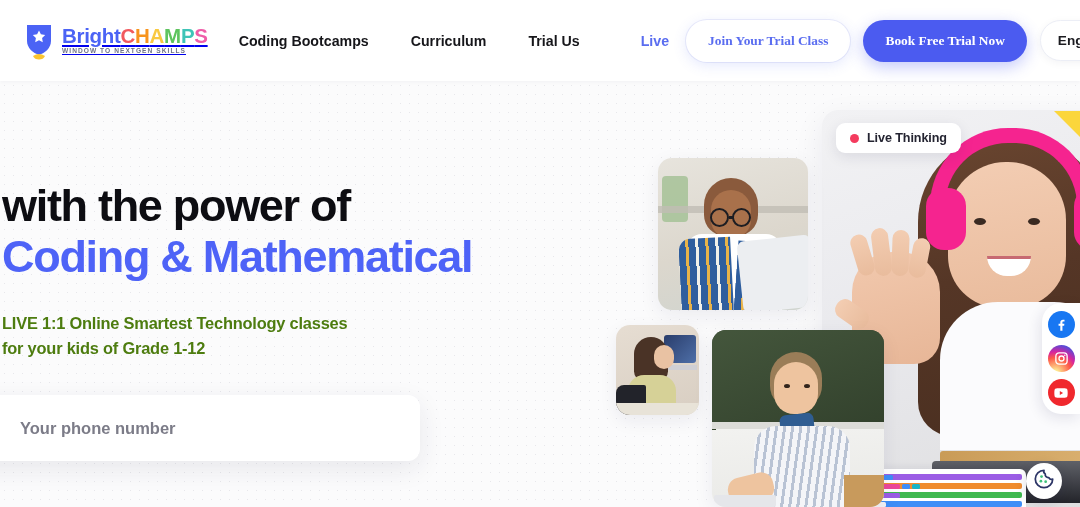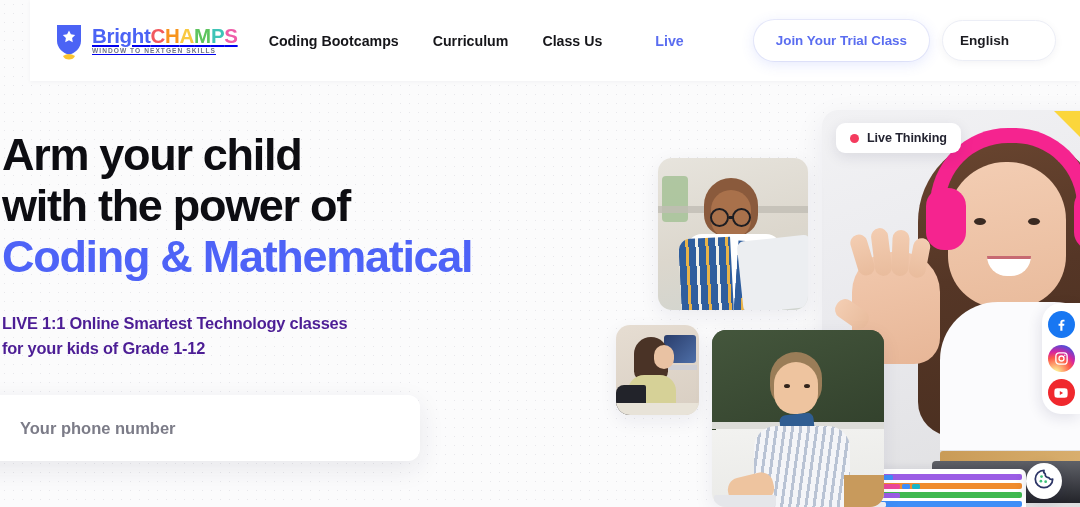--- a/index.html
+++ b/index.html
@@ -32,21 +32,20 @@
   
   .header {
     position: relative;
     z-index: 20;
     height: 81px;
     background: #ffffff;
     display: flex;
     align-items: center;
     padding: 0 24px 0 24px;
     box-shadow: 0 1px 4px rgba(20,20,60,0.045);
-    margin-left: 30px;
   }
 
   .brand {
     display: flex;
     align-items: center;
     gap: 8px;
     flex: 0 0 auto;
   }
 
   .shield-wrap { width: 30px; height: 40px; position: relative; display:block; }
@@ -62,41 +61,41 @@
   .brand-tag {
     font-size: 6.6px;
     font-weight: 700;
     letter-spacing: 1.05px;
     color: #6d7185;
     white-space: nowrap;
   }
 
   .nav {
     display: flex;
-    gap: 0;
+    gap: 8px;
     margin-left: 14px;
     flex: 1 1 auto;
   }
   .nav-link {
     font-size: 14.2px;
     font-weight: 700;
     color: #16161a;
     text-decoration: none;
     padding: 0 17px;
     white-space: nowrap;
     cursor: pointer;
   }
   .nav-link.login { color: #5a6df0; font-weight: 600; padding-left: 36px; }
 
   .actions { display: flex; align-items: center; gap: 13px; flex: 0 0 auto; }
 
   .btn {
     border: none;
     cursor: pointer;
-    font-family: Liberation Sans, sans-serif;
+    font-family: Liberation Serif, serif;
     white-space: nowrap;
   }
   .btn-ghost {
     background: #ffffff;
     color: #5a6df0;
     font-size: 13.4px;
     font-weight: 700;
     border-radius: 26px;
     padding: 13px 22px;
     box-shadow: 0 3px 14px rgba(90,109,240,0.16), 0 0 0 1px rgba(235,236,250,0.9);
@@ -149,21 +148,21 @@
     color: #0d0d12;
   }
   .headline .accent { color: #4e63f7; text-align: center; }
 
   .subhead {
     margin-top: 29px;
     font-size: 16.4px;
     line-height: 25px;
     font-weight: 700;
     letter-spacing: -0.2px;
-    color: #4c1d95;
+    color: #4d7c0f;
   }
 
   
   .capture {
     position: absolute;
     left: -42px;
     top: 314px;
     width: 462px;
     height: 66px;
     background: #ffffff;
@@ -445,38 +444,39 @@
     </span>
     <span class="brand-text">
       <span class="brand-word"><span class="b">Bright</span><span id="champs"><span style="color: rgb(241, 89, 94);">C</span><span style="color: rgb(247, 148, 30);">H</span><span style="color: rgb(249, 201, 65);">A</span><span style="color: rgb(94, 196, 94);">M</span><span style="color: rgb(63, 196, 183);">P</span><span style="color: rgb(239, 93, 168);">S</span></span></span>
       <span class="brand-tag">WINDOW TO NEXTGEN SKILLS</span>
     </span>
   </a>
 
   <nav class="nav">
     <a class="nav-link" href="#">Coding Bootcamps</a>
     <a class="nav-link" href="#">Curriculum</a>
-    <a class="nav-link" href="#">Class Us</a>
+    <a class="nav-link" href="#">Trial Us</a>
     <a class="nav-link login" href="#">Live</a>
   </nav>
 
   <div class="actions">
     <button class="btn btn-ghost">Join Your Trial Class</button>
+    <button class="btn btn-primary">Book Free Trial Now</button>
     <div class="lang">
       <span class="lang-label">English</span>
 
     </div>
   </div>
 </header>
 
 <section class="hero">
 
   <div class="hero-left">
     <h1 class="headline">
-      <span>Arm your child</span><br>
+      <br>
       <span>with the power of</span><br>
       <span class="accent">Coding &amp; Mathematical</span><br>
     </h1>
     <p class="subhead">
       <span>LIVE 1:1 Online Smartest Technology classes</span><br>
       <span>for your kids of Grade 1-12</span>
     </p>
 
     <div class="capture">
       <input class="phone-input" type="text" placeholder="Your phone number" style="">

